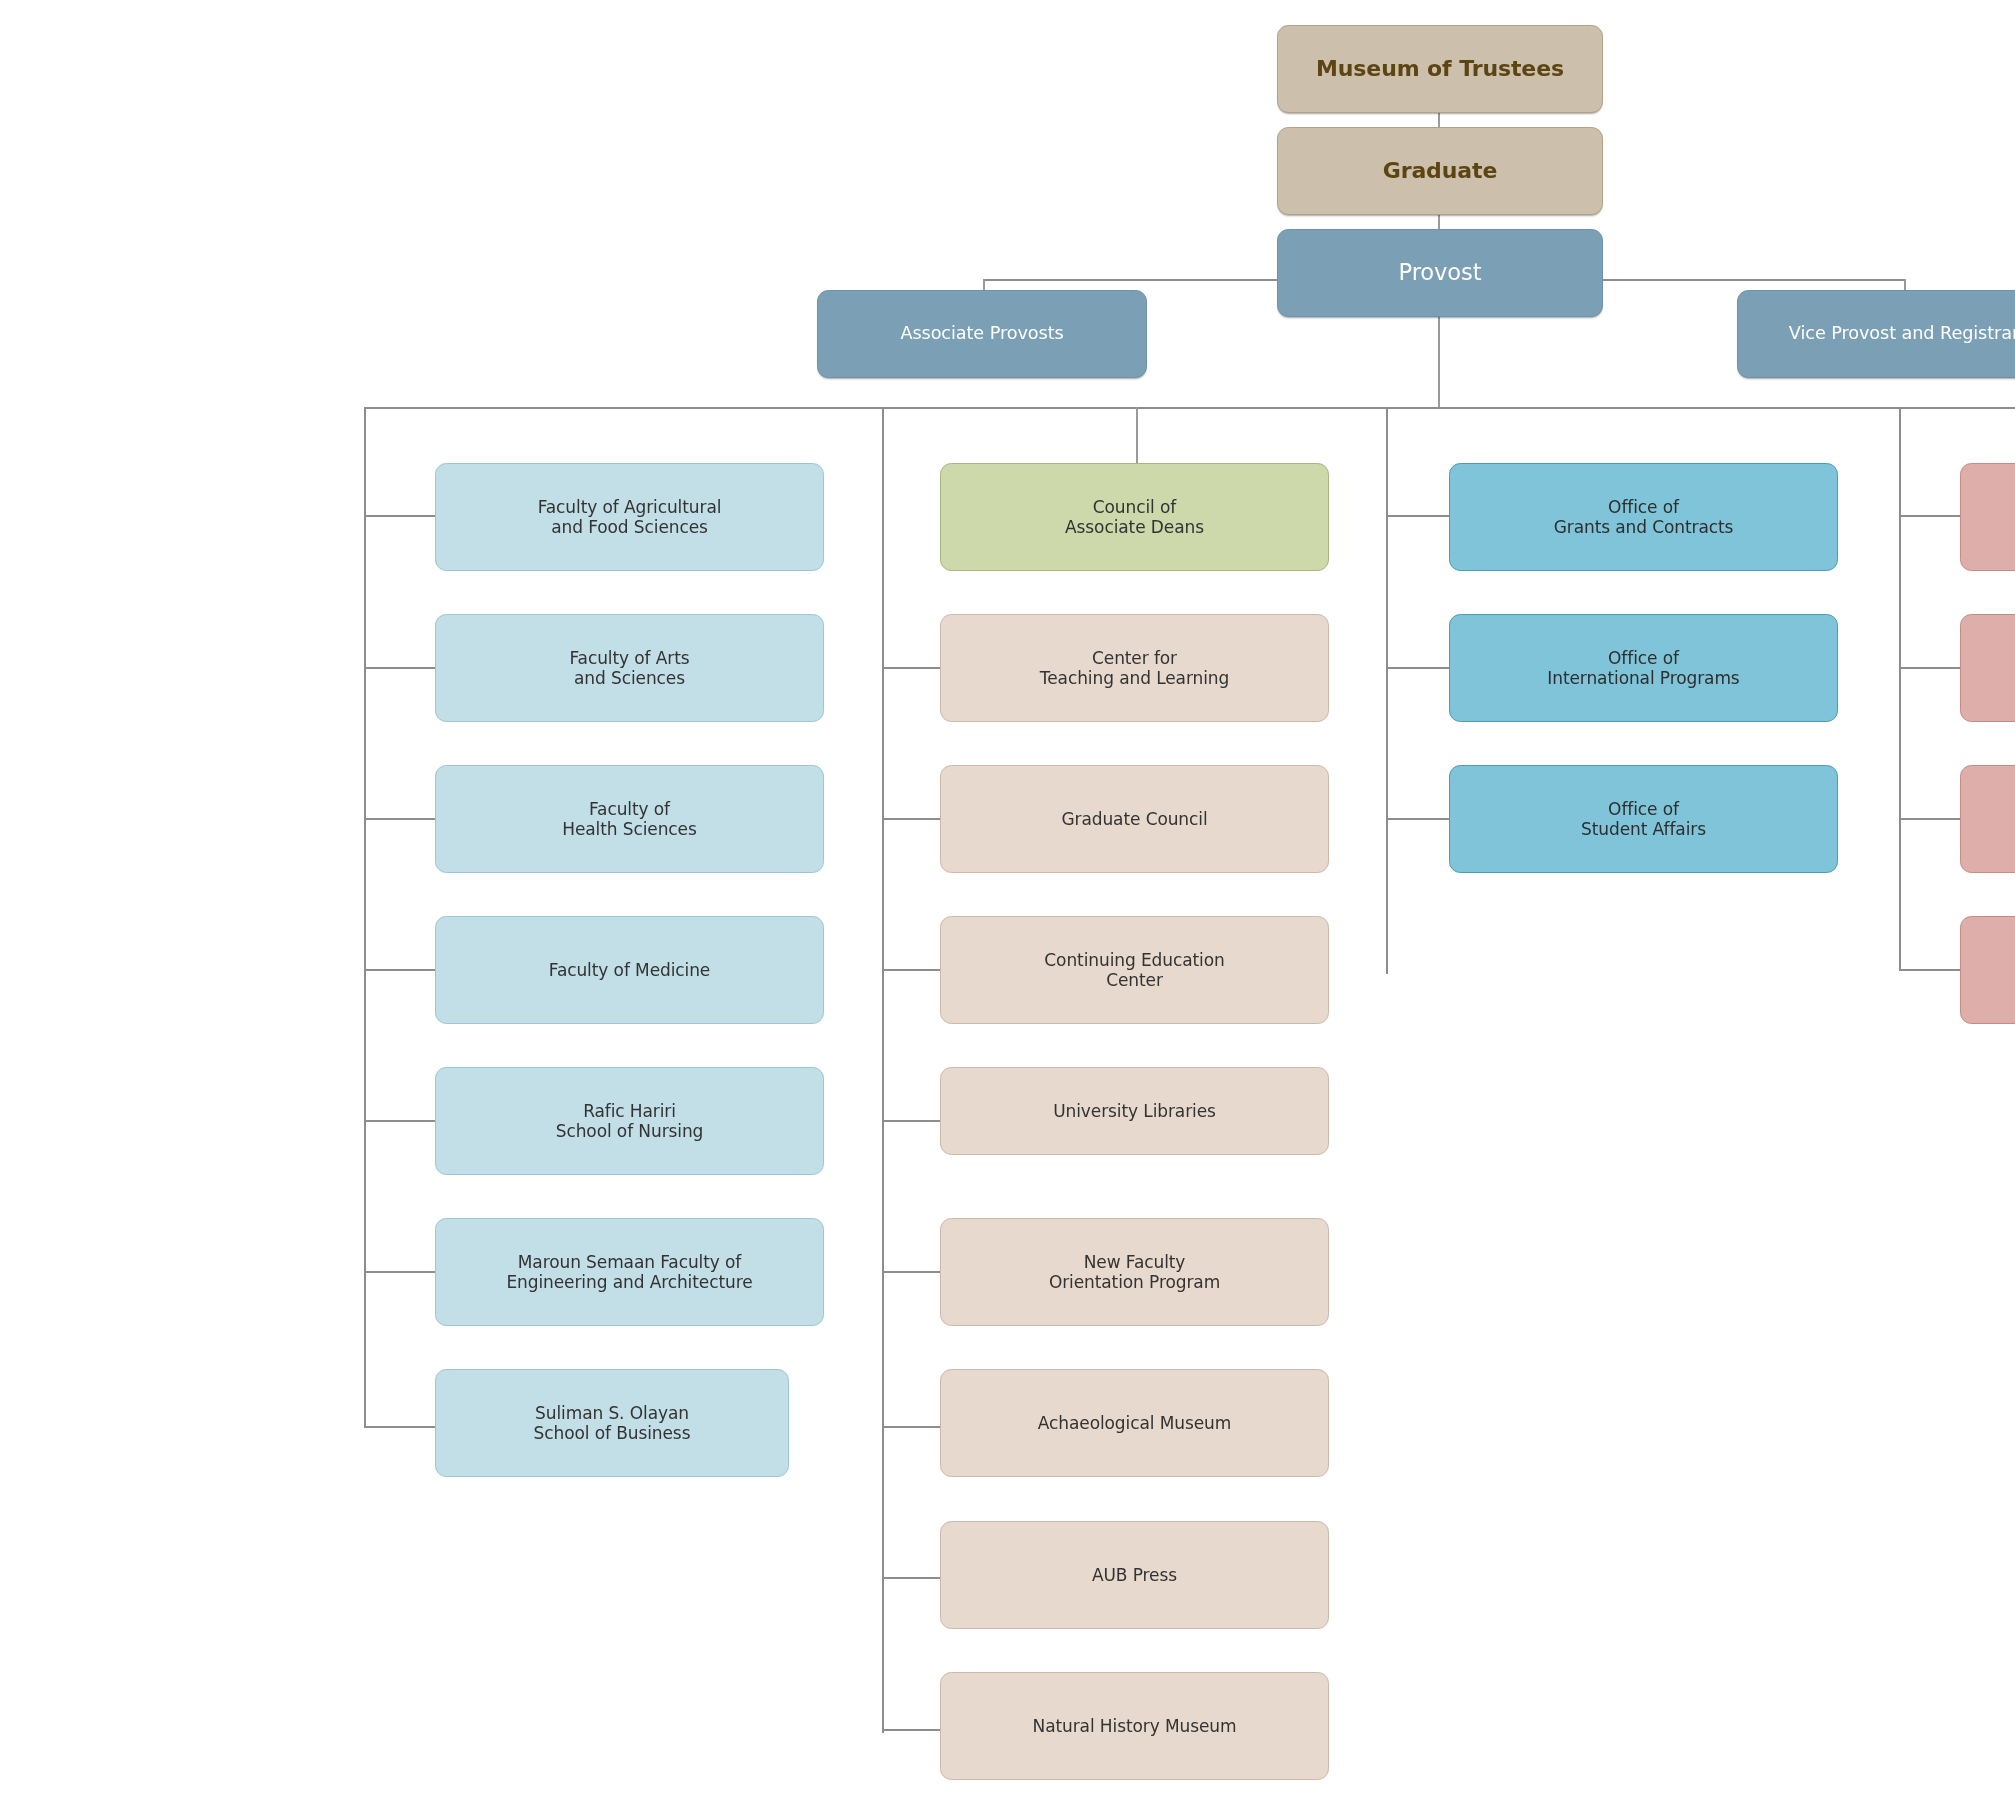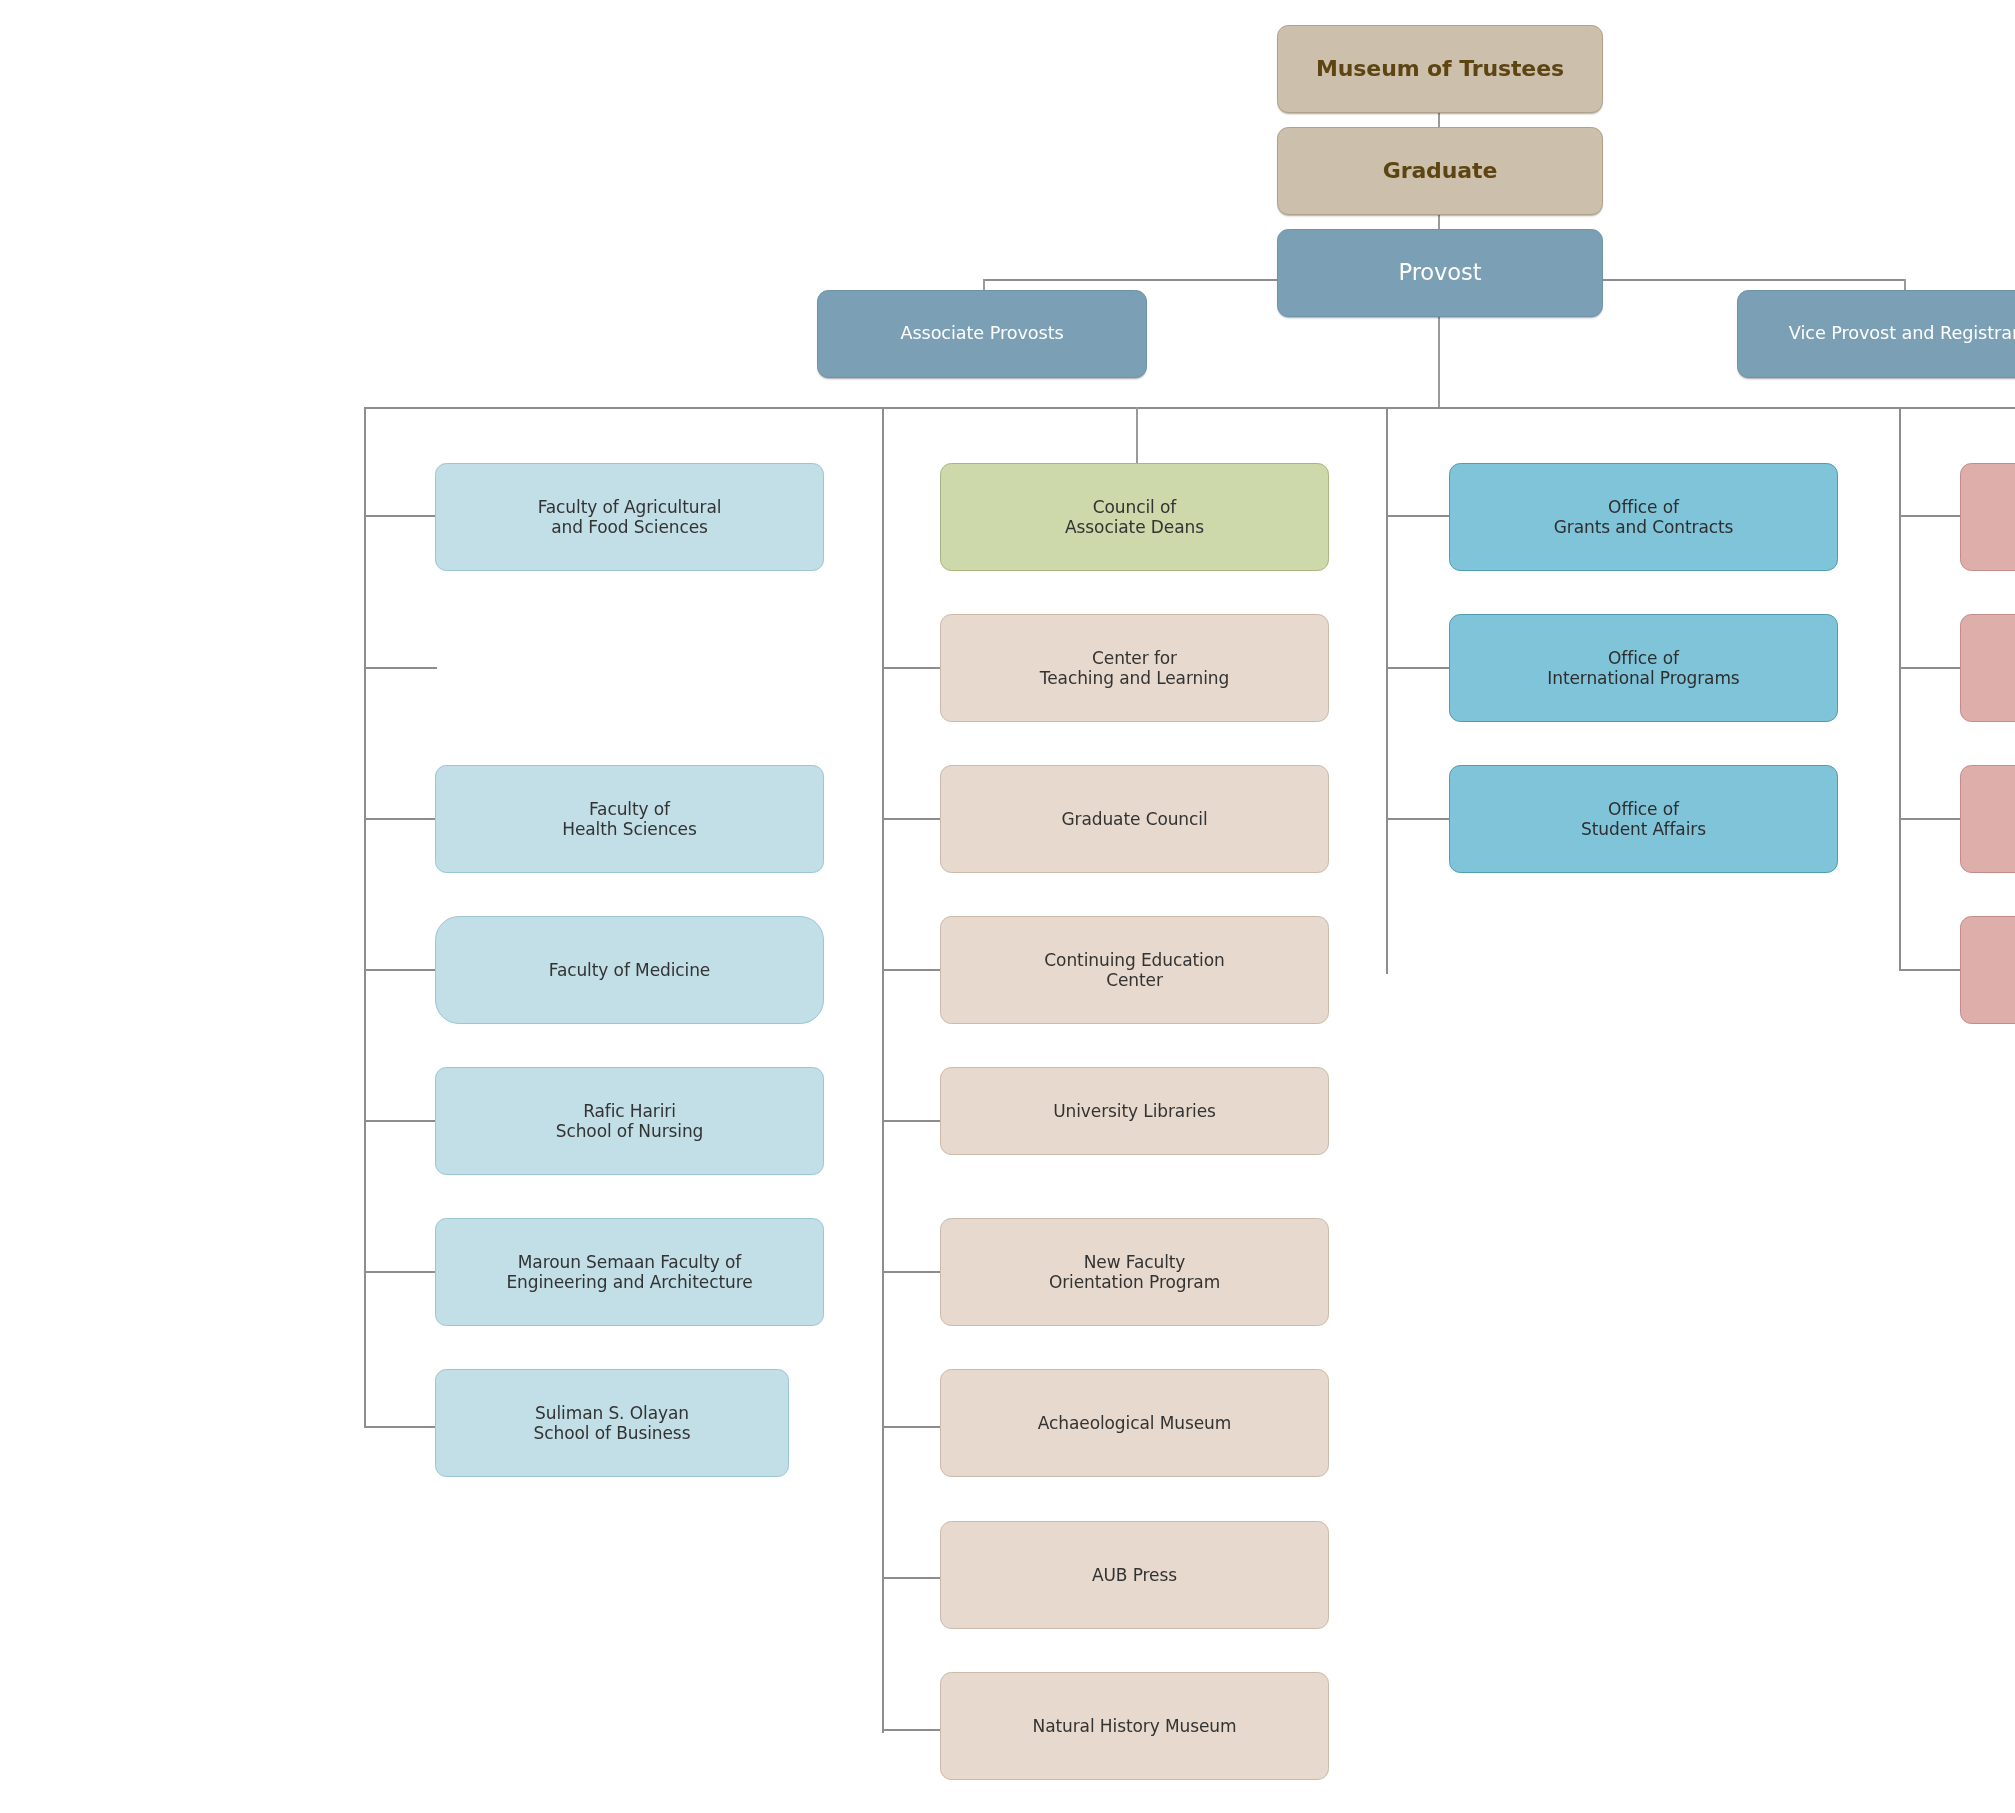--- a/index.html
+++ b/index.html
@@ -131,25 +131,29 @@
   <div class="line h" style="left:364px; top:818px; width:73px; height:1.6px;"></div>
   <div class="line h" style="left:364px; top:969px; width:73px; height:1.6px;"></div>
   <div class="line h" style="left:364px; top:1120px; width:73px; height:1.6px;"></div>
   <div class="line h" style="left:364px; top:1271px; width:73px; height:1.6px;"></div>
   <div class="line h" style="left:364px; top:1426px; width:73px; height:1.6px;"></div>
 
   <div class="node lightblue" style="left:435px; top:463px; width:389px; height:108px; font-size:17px;">
     <span class="label">Faculty of Agricultural
 and Food Sciences</span>
   </div>
+  <div class="node lightblue" style="left:435px; top:614px; width:389px; height:108px; font-size:17px;">
+    <span class="label">Faculty of Arts
+and Sciences</span>
+  </div>
   <div class="node lightblue" style="left:435px; top:765px; width:389px; height:108px; font-size:17px;">
     <span class="label">Faculty of
 Health Sciences</span>
   </div>
-  <div class="node lightblue" style="left:435px; top:916px; width:389px; height:108px; font-size:17px;border-radius:24px;">
+  <div class="node lightblue" style="left:435px; top:916px; width:389px; height:108px; font-size:17px;">
     <span class="label">Faculty of Medicine</span>
   </div>
   <div class="node lightblue" style="left:435px; top:1067px; width:389px; height:108px; font-size:17px;">
     <span class="label">Rafic Hariri
 School of Nursing</span>
   </div>
   <div class="node lightblue" style="left:435px; top:1218px; width:389px; height:108px; font-size:17px;">
     <span class="label">Maroun Semaan Faculty of
 Engineering and Architecture</span>
   </div>

